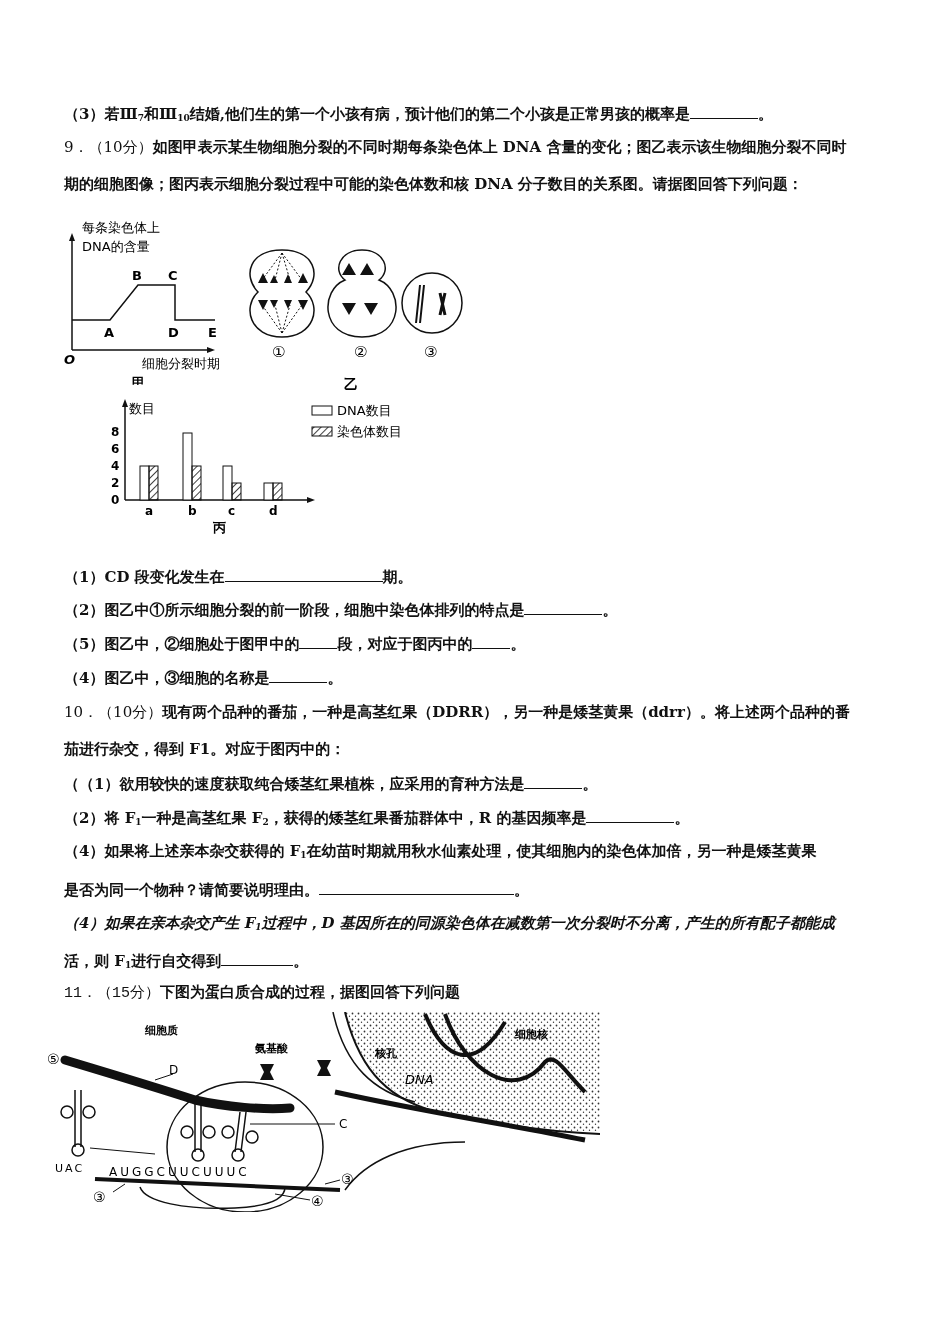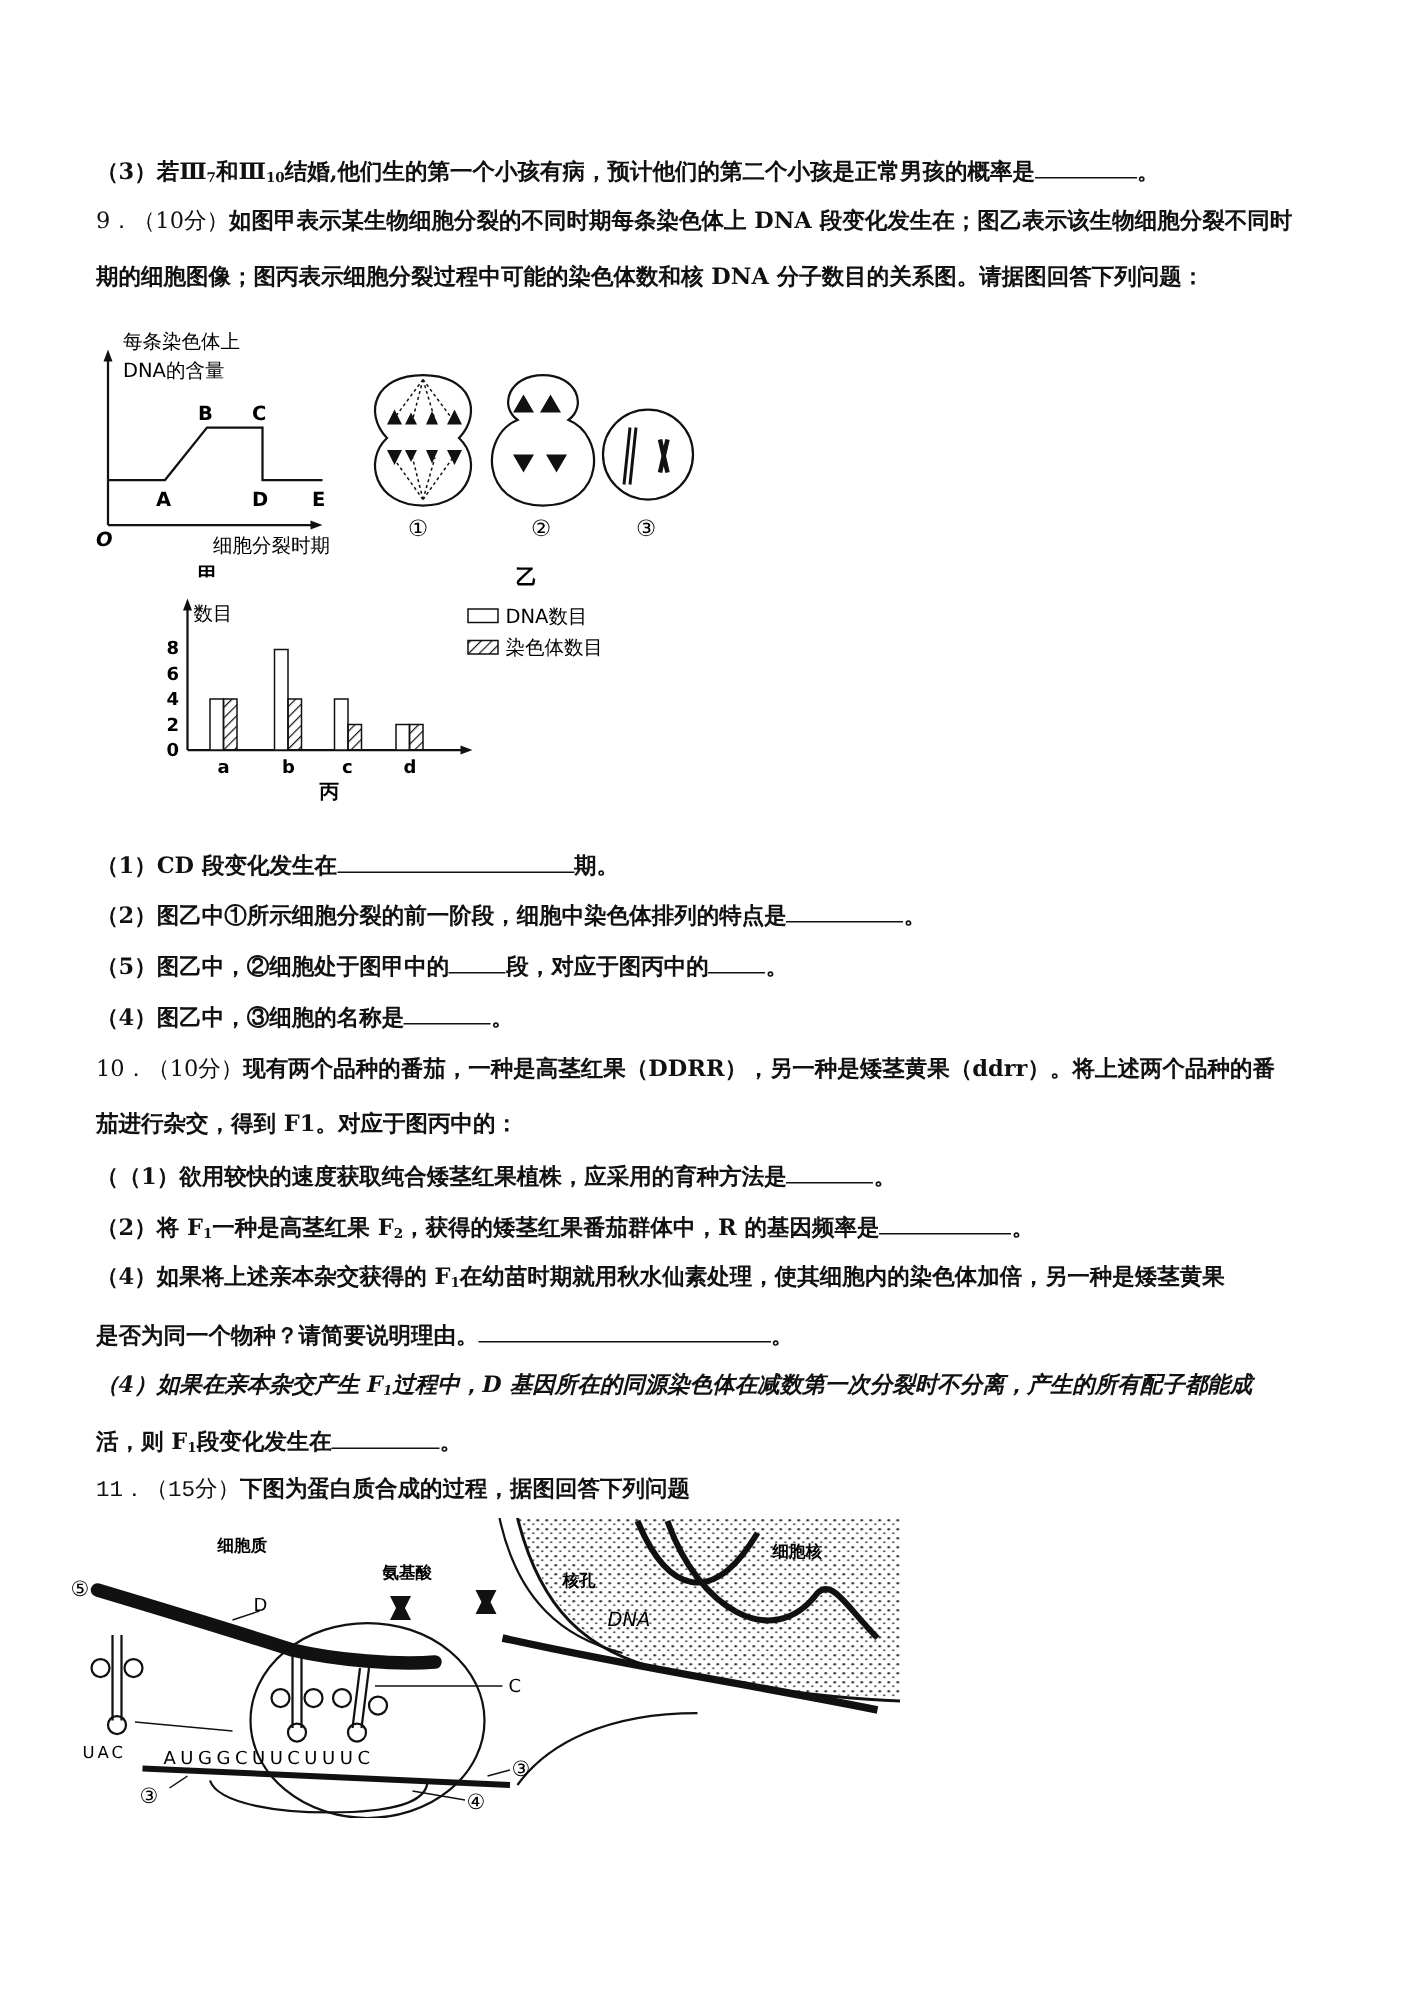--- a/index.html
+++ b/index.html
@@ -16,21 +16,21 @@
   .fig { position: absolute; }
 </style>
 </head>
 <body>
 
 <div class="line" style="top:104px;">
   <span>（3）若Ⅲ</span><span class="sub">7</span><span>和Ⅲ</span><span class="sub">10</span><span>结婚,他们生的第一个小孩有病，预计他们的第二个小孩是正常男孩的概率是</span><span class="blank" style="width:68px"></span><span>。</span>
 </div>
 
 <div class="line" style="top:138px;">
-  <span class="qnum">9．（10分）</span><span>如图甲表示某生物细胞分裂的不同时期每条染色体上 DNA 段变化发生在；图乙表示该生物细胞分裂不同时</span>
+  <span class="qnum">9．（10分）</span><span>如图甲表示某生物细胞分裂的不同时期每条染色体上 DNA 含量的变化；图乙表示该生物细胞分裂不同时</span>
 </div>
 <div class="line" style="top:175px;">
   <span>期的细胞图像；图丙表示细胞分裂过程中可能的染色体数和核 DNA 分子数目的关系图。请据图回答下列问题：</span>
 </div>
 
 <svg class="fig" style="left:60px;top:215px;" width="190" height="170">
   <text x="22" y="17" font-size="13">每条染色体上</text>
   <text x="22" y="36" font-size="13">DNA的含量</text>
   <line x1="12" y1="135" x2="12" y2="22" stroke="#111" stroke-width="1.5"></line>
   <polygon points="12,18 9,26 15,26" fill="#111"></polygon>
@@ -141,21 +141,21 @@
 <div class="line" style="top:842px;">
   <span>（4）如果将上述亲本杂交获得的 F</span><span class="sub">1</span><span>在幼苗时期就用秋水仙素处理，使其细胞内的染色体加倍，另一种是矮茎黄果</span>
 </div>
 <div class="line" style="top:880px;">
   <span>是否为同一个物种？请简要说明理由。</span><span class="blank" style="width:195px"></span><span>。</span>
 </div>
 <div class="line" style="top:914px;font-style:italic;">
   <span>（4）如果在亲本杂交产生 F</span><span class="sub">1</span><span>过程中，D 基因所在的同源染色体在减数第一次分裂时不分离，产生的所有配子都能成</span>
 </div>
 <div class="line" style="top:951px;">
-  <span>活，则 F</span><span class="sub">1</span><span>段变化发生在</span><span class="blank" style="width:72px"></span><span>。</span>
+  <span>活，则 F</span><span class="sub">1</span><span>进行自交得到</span><span class="blank" style="width:72px"></span><span>。</span>
 </div>
 
 <div class="line" style="top:985px;font-family:Liberation Mono, monospace;">
   <span class="qnum">11．（15分）</span><span>下图为蛋白质合成的过程，据图回答下列问题</span>
 </div>
 
 <svg class="fig" style="left:45px;top:1012px;" width="560" height="200">
   <defs>
     <pattern id="dots" width="6" height="6" patternUnits="userSpaceOnUse">
       <circle cx="1.5" cy="1.5" r="0.9" fill="#333"></circle>

